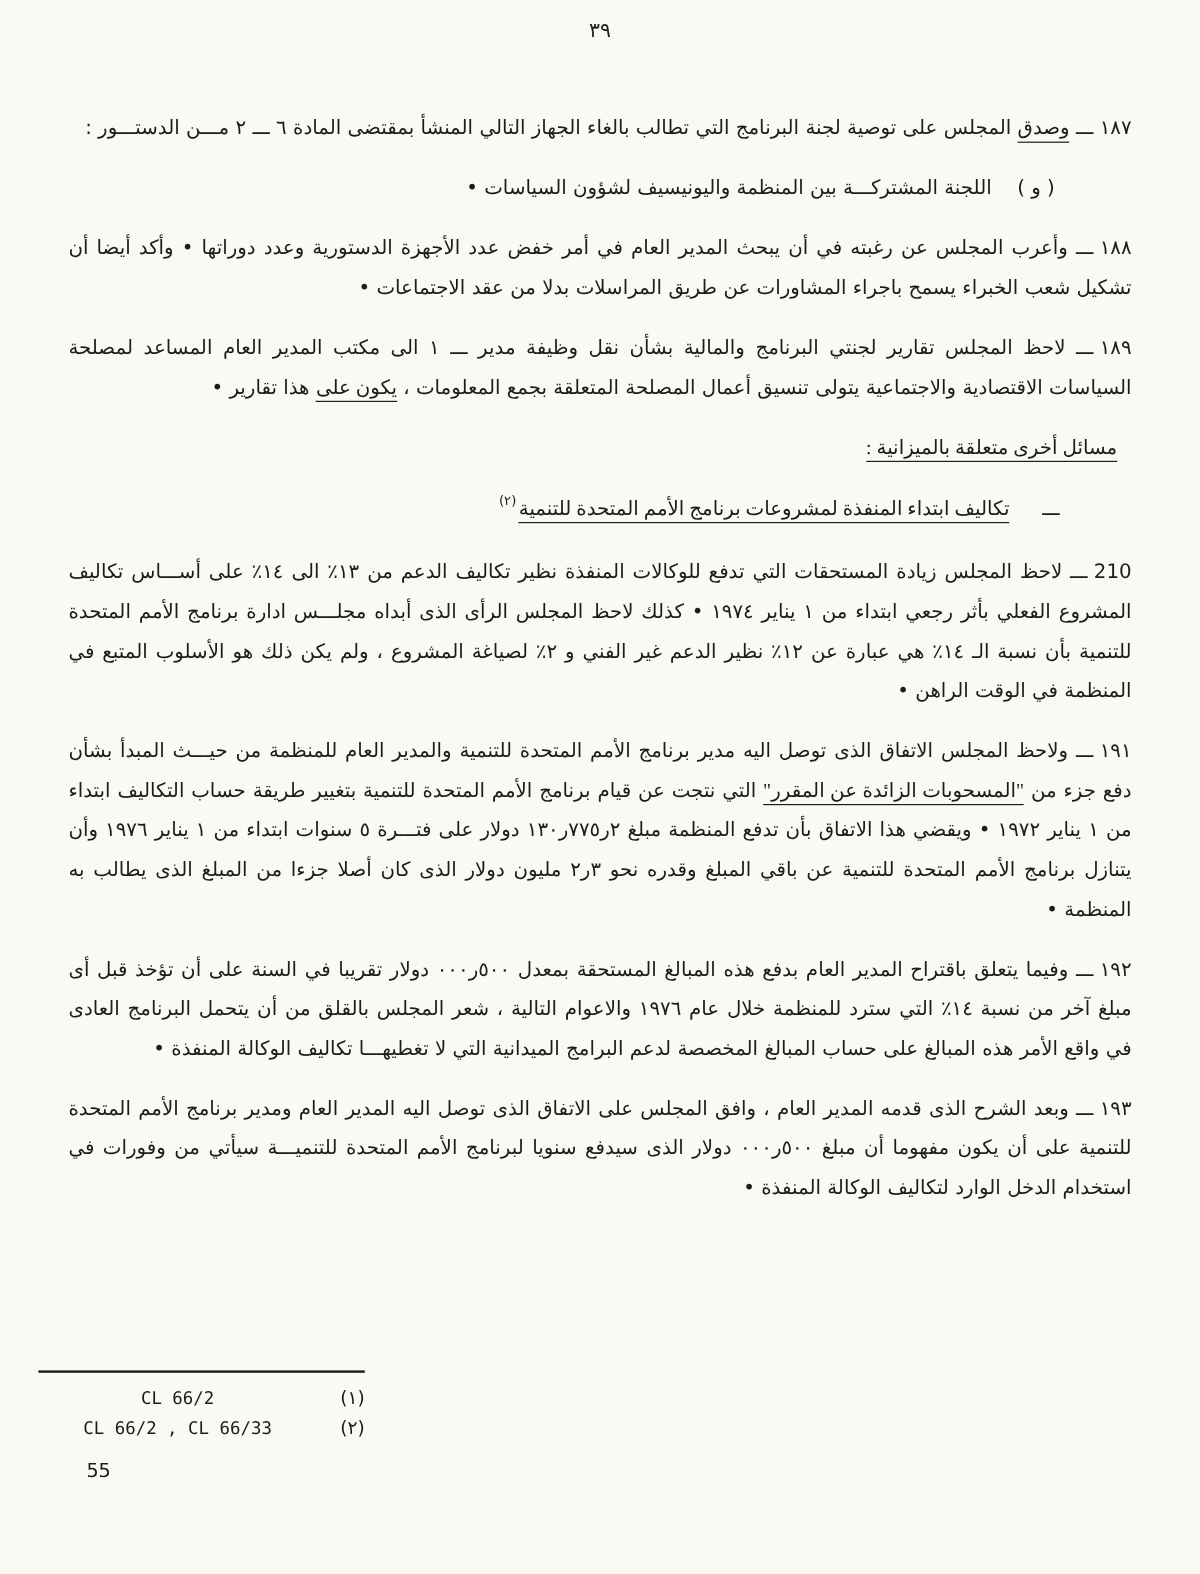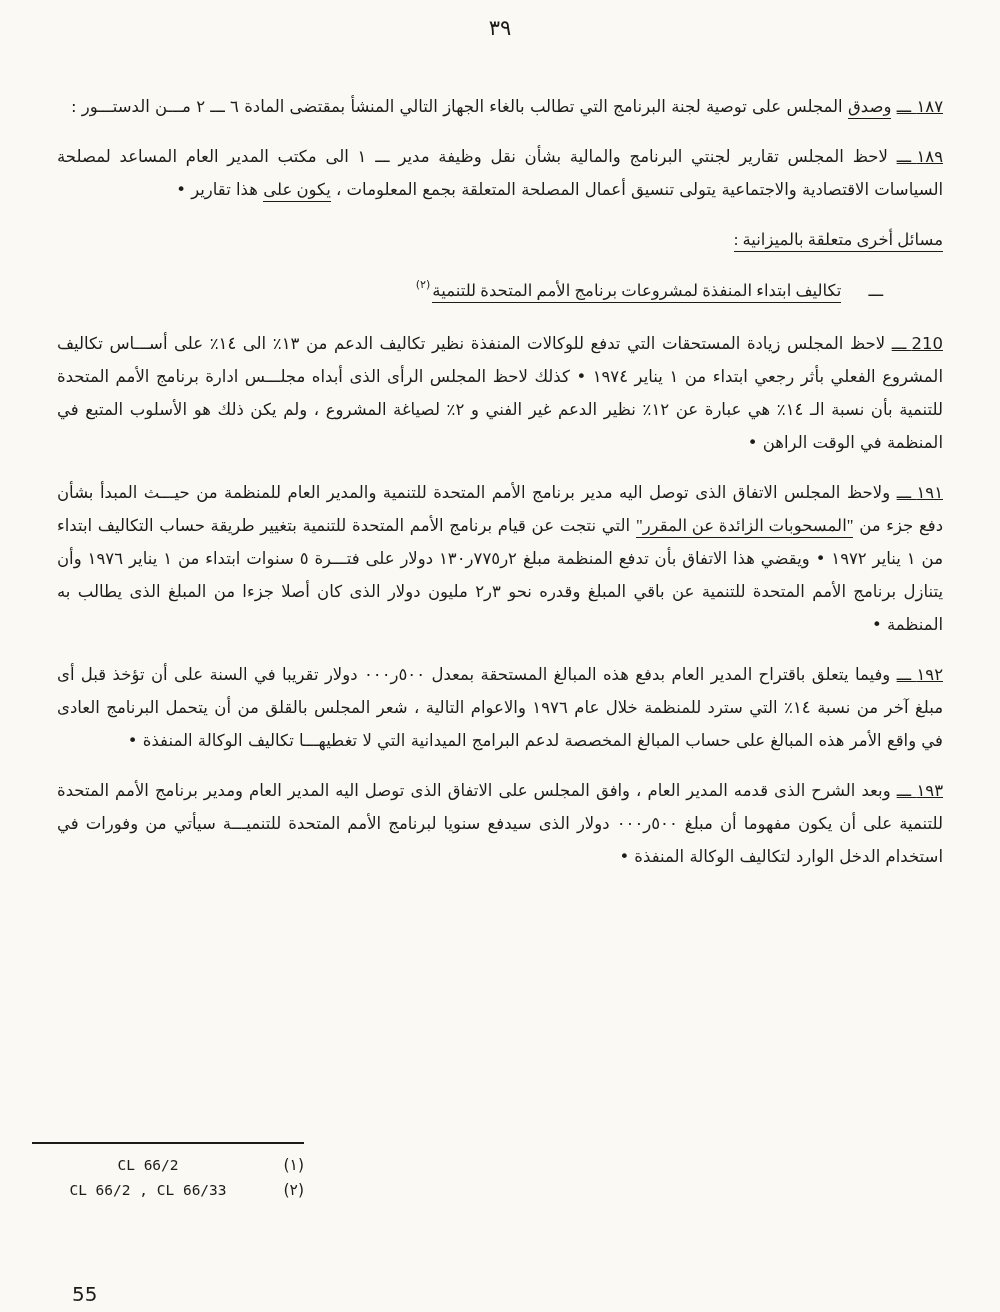--- a/index.html
+++ b/index.html
@@ -18,56 +18,55 @@
     direction: rtl;
     overflow: hidden;
     box-sizing: border-box;
   }
   .page-num-top {
     position: absolute;
     top: 16px;
     left: 0;
     right: 0;
     text-align: center;
-    font-size: 21px;
+    font-size: 17px;
     letter-spacing: 1px;
   }
   .content {
     padding: 90px 57px 0 57px;
     font-size: 16.5px;
     line-height: 2.0;
     text-align: justify;
   }
   .para {
     margin: 0 0 17px 0;
   }
   .pnum {
     display: inline-block;
     white-space: nowrap;
-    text-decoration: underline;
   }
   .u {
     border-bottom: 1.5px solid currentColor;
     padding-bottom: 2px;
     font-family: Liberation Serif, serif;
   }
   .indent-item {
     margin-right: 64px;
     text-align: right;
   }
   .item-marker {
     display: inline-block;
     margin-left: 16px;
   }
   .heading-amendments {
     margin: 4px 230px 19px 0;
     text-align: right;
   }
   .heading-budget {
-    margin: 6px 0 18px 0;
+    margin: 6px 12px 18px 0;
     text-align: right;
   }
   .heading-agency {
     margin: 0 60px 20px 0;
     text-align: right;
   }
   .dash {
     display: inline-block;
     margin-left: 22px;
   }
@@ -101,43 +100,51 @@
   .fn-ref {
     flex: 1;
     direction: ltr;
     text-align: center;
     font-family: "DejaVu Sans Mono", monospace;
     font-size: 14.5px;
     padding-left: 4px;
   }
   .page-num-bottom {
     position: absolute;
-    top: 1282px;
+    top: 1216px;
     left: 72px;
-    font-size: 20px;
+    font-size: 16px;
     font-family: "DejaVu Sans", sans-serif;
     direction: ltr;
   }
 </style>
 </head>
 <body>
 
 <div class="page">
 
   <div class="page-num-top">٣٩</div>
 
   <main class="content">
 
     <p class="para">
       <span class="pnum">١٨٧ ـــ</span>
       <span class="u">وصدق</span>
       <span>المجلس على توصية لجنة البرنامج التي تطالب بالغاء الجهاز التالي المنشأ بمقتضى المادة ٦ ـــ ٢ مـــن الدستـــور :</span>
     </p>
 
+    <p class="para indent-item">
+      <span class="item-marker">( و )</span>
+      <span>اللجنة المشتركـــة بين المنظمة واليونيسيف لشؤون السياسات •</span>
+    </p>
 
+    <p class="para">
+      <span class="pnum">١٨٨ ـــ</span>
+      <span>وأعرب المجلس عن رغبته في أن يبحث المدير العام في أمر خفض عدد الأجهزة الدستورية وعدد دوراتها • وأكد أيضا أن تشكيل شعب الخبراء يسمح باجراء المشاورات عن طريق المراسلات بدلا من عقد الاجتماعات •</span>
+    </p>
 
 
     <p class="para">
       <span class="pnum">١٨٩ ـــ</span>
       <span>لاحظ المجلس تقارير لجنتي البرنامج والمالية بشأن نقل وظيفة مدير ـــ ١ الى مكتب المدير العام المساعد لمصلحة السياسات الاقتصادية والاجتماعية يتولى تنسيق أعمال المصلحة المتعلقة بجمع المعلومات ،</span>
       <span class="u">يكون على</span>
       <span>هذا تقارير •</span>
     </p>
 
     <p class="para heading-budget">

